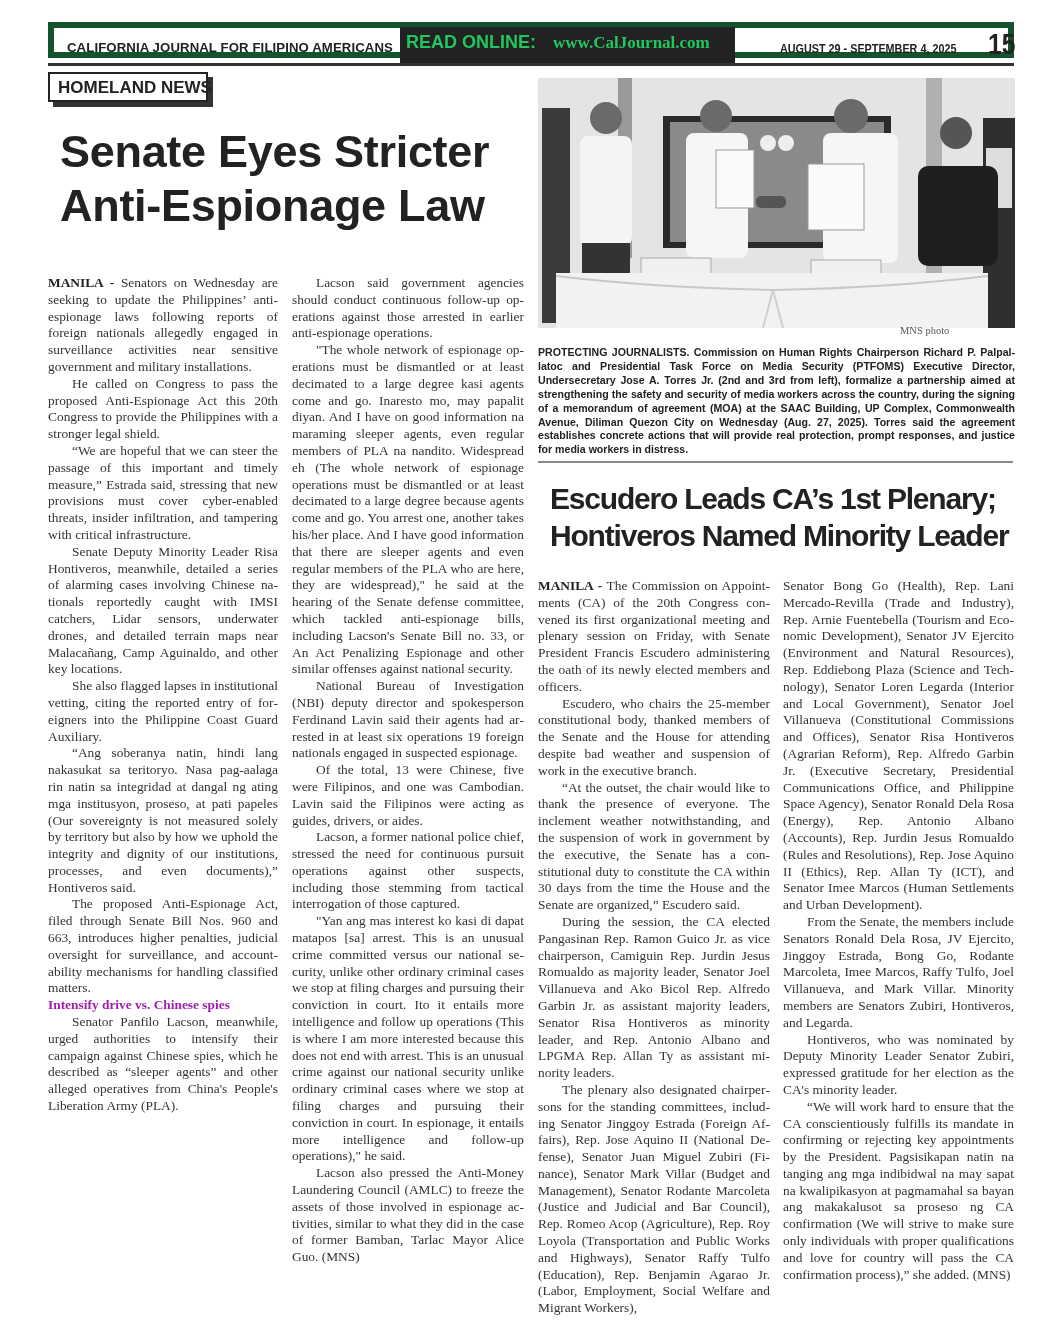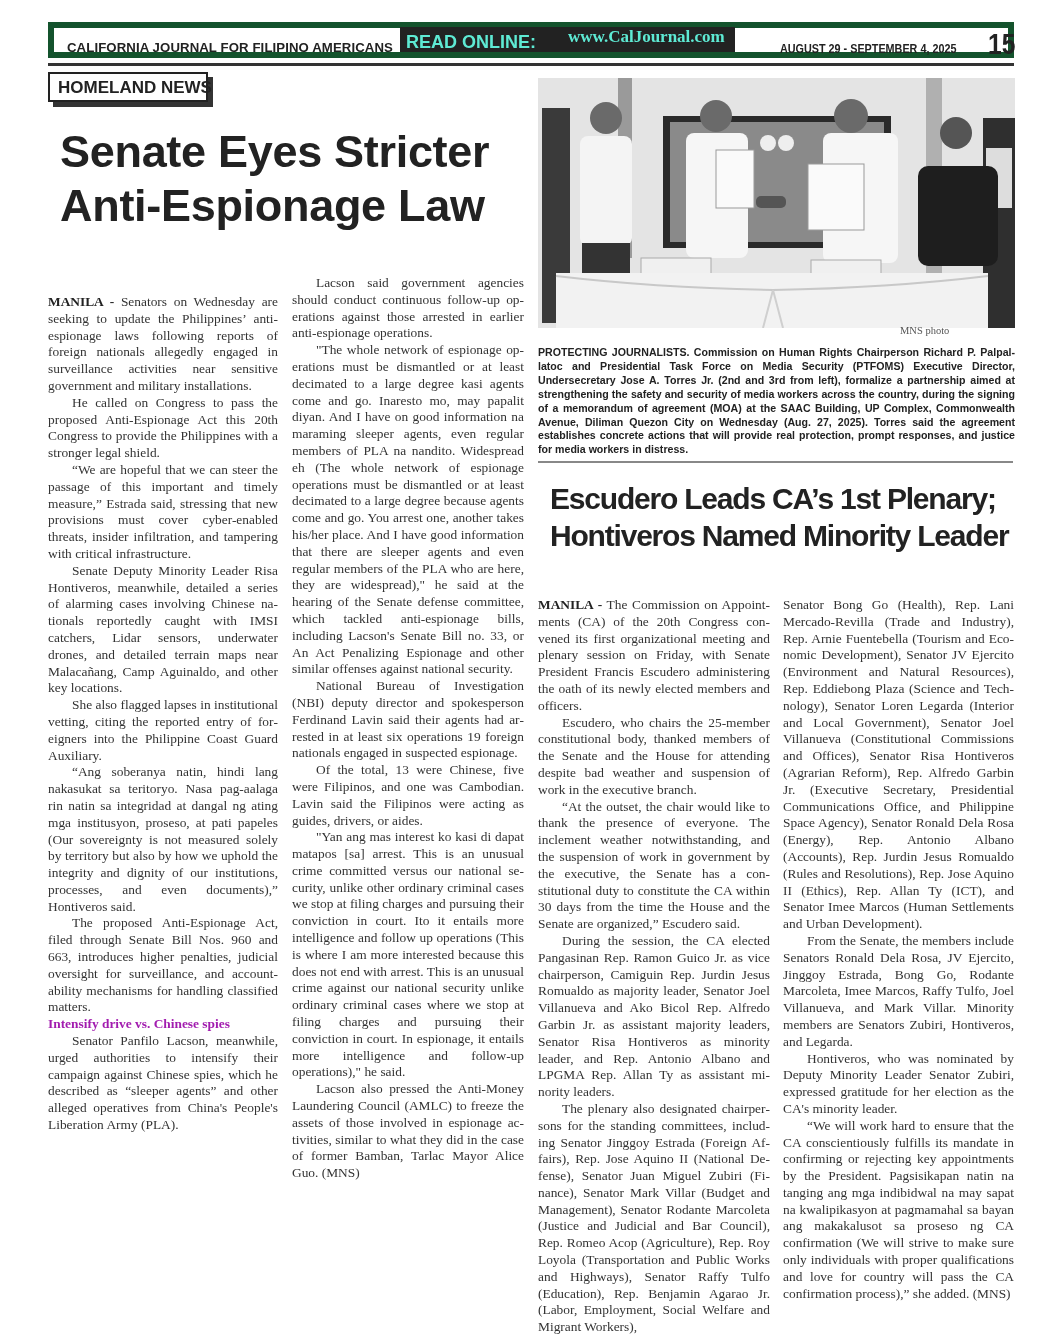--- a/index.html
+++ b/index.html
@@ -2,38 +2,38 @@
 <html><head>
 <meta charset="utf-8">
 <style>
   * { box-sizing: border-box; margin: 0; padding: 0; }
   html, body { width: 1061px; height: 1339px; background: #ffffff; overflow: hidden; }
   body { position: relative; font-family: "Liberation Serif", serif; color: #2a2a2a; }
 
   
   .masthead { position: absolute; left: 48px; top: 22px; width: 966px; height: 36px; border: 6px solid #14532d; }
   .mast-pub { position: absolute; left: 13px; top: 12px; font-family: "Liberation Sans", sans-serif; font-weight: bold; font-size: 13.2px; letter-spacing: 0.1px; color: #222; white-space: nowrap; }
-  .mast-online { position: absolute; left: 346px; top: -1px; width: 335px; height: 25px; background: #222; color: #5eead4; white-space: nowrap; }
+  .mast-online { position: absolute; left: 346px; top: -1px; width: 335px; height: 36px; background: #222; color: #22c55e; white-space: nowrap; }
   .mast-online .lbl { position: absolute; left: 6px; top: 5px; font-family: "Liberation Sans", sans-serif; font-weight: bold; font-size: 18px; }
-  .mast-online .url { position: absolute; left: 153px; top: 0; font-family: "Liberation Serif", serif; font-weight: bold; font-size: 17px; margin-left: 15px; }
+  .mast-online .url { position: absolute; left: 153px; top: 6px; font-family: "Liberation Serif", serif; font-weight: bold; font-size: 17px; }
   .mast-date { position: absolute; left: 726px; top: 14px; font-family: "Liberation Sans", sans-serif; font-weight: bold; font-size: 12px; color: #222; white-space: nowrap; transform: scaleX(0.9); transform-origin: left; }
   .mast-page { position: absolute; left: 934px; top: 0px; font-family: "Liberation Sans", sans-serif; font-weight: bold; font-size: 29px; color: #222; transform: scaleX(0.85); transform-origin: left; }
   .mast-rule { position: absolute; left: 48px; top: 63px; width: 966px; height: 3px; background: #333; }
 
   
   .section-tag { position: absolute; left: 48px; top: 72px; width: 160px; height: 30px; border: 2px solid #222; background: #fff; box-shadow: 5px 5px 0 #333; }
   .section-tag span { position: absolute; left: 8px; top: 4px; font-family: "Liberation Sans", sans-serif; font-weight: bold; font-size: 17px; color: #222; white-space: nowrap; }
 
   
   .headline1 { position: absolute; left: 60px; top: 125px; width: 480px; font-family: "Liberation Sans", sans-serif; font-weight: bold; font-size: 45px; line-height: 54px; color: #222; letter-spacing: -0.3px; }
 
   
   .col { position: absolute; font-size: 13.4px; line-height: 16.8px; text-align: justify; color: #333; hyphens: manual; }
   .col p { text-indent: 24px; }
-  .col p.first { text-indent: 0; margin-top: 19px; }
+  .col p.first { text-indent: 0; }
   .col .dateline { font-weight: bold; color: #222; }
   .col .subhead { font-weight: bold; text-indent: 0; color: #a21caf; }
   .col1 { left: 48px; top: 275px; width: 230px; }
   .col2 { left: 292px; top: 275px; width: 232px; }
   .col3 { left: 538px; top: 578px; width: 232px; }
   .col4 { left: 783px; top: 578px; width: 231px; }
 
   
   .photo { position: absolute; left: 538px; top: 78px; width: 477px; height: 250px; background: #e9e9e9; overflow: hidden; }
   .photo svg { display: block; }
@@ -77,20 +77,21 @@
   <p>The proposed Anti-Espionage Act, filed through Senate Bill Nos. 960 and 663, introduces higher penalties, judicial oversight for surveillance, and account­ability mechanisms for handling classi­fied matters.</p>
   <p class="subhead">Intensify drive vs. Chinese spies</p>
   <p>Senator Panfilo Lacson, mean­while, urged authorities to intensify their campaign against Chinese spies, which he described as “sleeper agents” and other alleged operatives from China's People's Liberation Army (PLA).</p>
 </div>
 
 <div class="col col2">
   <p>Lacson said government agencies should conduct continuous follow-up op­erations against those arrested in earlier anti-espionage operations.</p>
   <p>"The whole network of espionage op­erations must be dismantled or at least decimated to a large degree kasi agents come and go. Inaresto mo, may papalit diyan. And I have on good information na maraming sleeper agents, even regu­lar members of PLA na nandito. Wide­spread eh (The whole network of espio­nage operations must be dismantled or at least decimated to a large degree because agents come and go. You arrest one, an­other takes his/her place. And I have good information that there are sleeper agents and even regular members of the PLA who are here, they are widespread)," he said at the hearing of the Senate defense committee, which tackled anti-espionage bills, including Lacson's Senate Bill no. 33, or An Act Penalizing Espionage and other similar offenses against national security.</p>
   <p>National Bureau of Investigation (NBI) deputy director and spokesperson Ferdinand Lavin said their agents had ar­rested in at least six operations 19 for­eign nationals engaged in suspected es­pionage.</p>
   <p>Of the total, 13 were Chinese, five were Filipinos, and one was Cambodian. Lavin said the Filipinos were acting as guides, drivers, or aides.</p>
+  <p>Lacson, a former national police chief, stressed the need for continuous pursuit operations against other suspects, including those stemming from tactical interrogation of those captured.</p>
   <p>"Yan ang mas interest ko kasi di dapat matapos [sa] arrest. This is an unusual crime committed versus our national se­curity, unlike other ordinary criminal cases we stop at filing charges and pur­suing their conviction in court. Ito it en­tails more intelligence and follow up op­erations (This is where I am more inter­ested because this does not end with arrest. This is an unusual crime against our national security unlike ordinary criminal cases where we stop at filing charges and pursuing their conviction in court. In espionage, it entails more intel­ligence and follow-up operations)," he said.</p>
   <p>Lacson also pressed the Anti-Money Laundering Council (AMLC) to freeze the assets of those involved in espionage ac­tivities, similar to what they did in the case of former Bamban, Tarlac Mayor Alice Guo. (MNS)</p>
 </div>
 
 <div class="photo" title="Four officials at a signing ceremony; two men in barong shaking hands holding signed folders">
   <svg width="477" height="250" viewBox="0 0 477 250">
     <rect width="477" height="250" fill="#dcdcdc"></rect>
     <rect x="0" y="0" width="477" height="250" fill="#e4e4e4"></rect>
 
     <rect x="4" y="30" width="28" height="215" fill="#3a3a3a"></rect>

